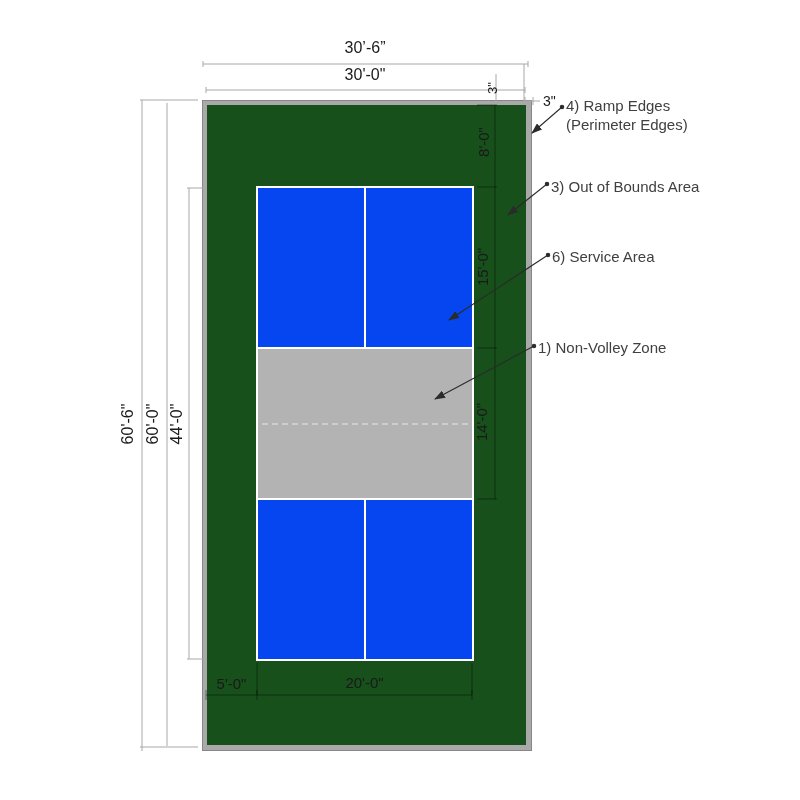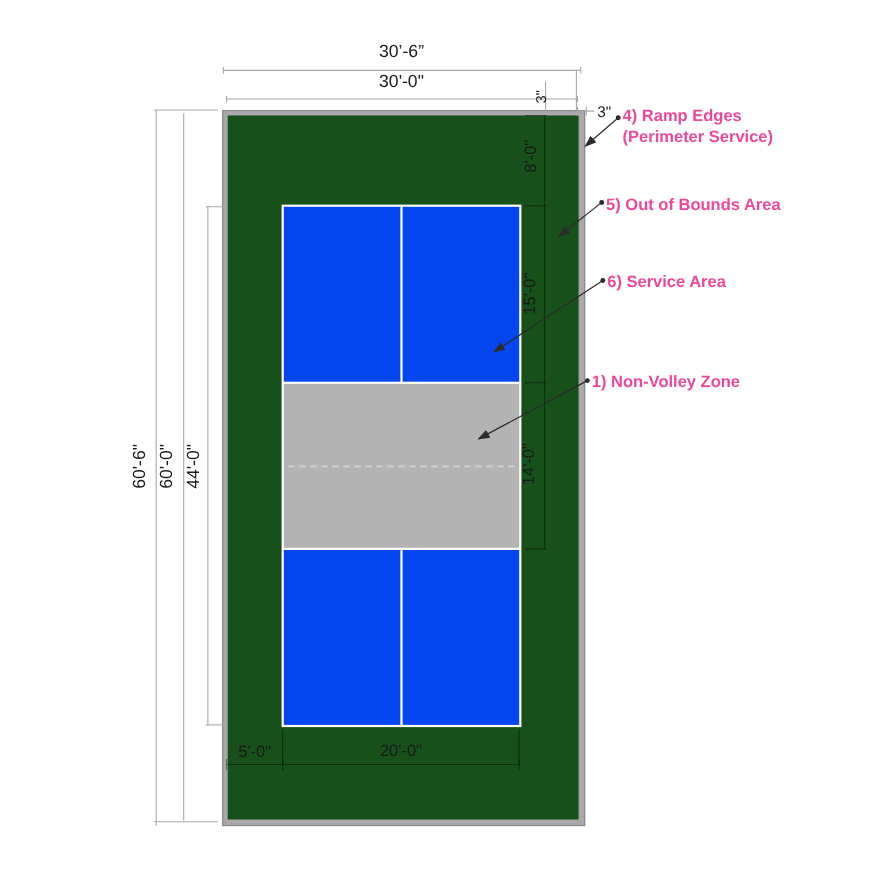--- a/index.html
+++ b/index.html
@@ -35,23 +35,22 @@
     position:absolute;font-size:15px;line-height:17px;color:#1a1a1a;
     white-space:nowrap;
   }
   .center{text-align:center;}
   .rot{
     transform:translate(-50%,-50%) rotate(-90deg);
     transform-origin:center center;
   }
   .small{font-size:13px;}
   .callout{
-    position:absolute;font-size:15px;line-height:19px;color:#ec4899;
+    position:absolute;font-size:15px;line-height:19px;color:#404040;
     white-space:nowrap;
-    font-weight:bold;
   }
 </style>
 </head>
 <body>
 
 <div class="stage">
 
   <div class="abs perimeter"></div>
   <div class="abs surface"></div>
 
@@ -134,19 +133,19 @@
   <div class="dim rot" style="left:481px;top:404px;">14'-0"</div>
 
   <div class="dim rot small" style="left:492px;top:70px;">3"</div>
   <div class="dim" style="left:543px;top:75px;font-size:14px;">3"</div>
 
   <div class="dim center" style="left:206px;top:657px;width:51px;">5'-0"</div>
   <div class="dim center" style="left:257px;top:656px;width:215px;">20'-0"</div>
 
   <div class="callout" style="left:566px;top:78px;">
     <div>4) Ramp Edges</div>
-    <div>(Perimeter Service)</div>
+    <div>(Perimeter Edges)</div>
   </div>
-  <div class="callout" style="left:551px;top:159px;">5) Out of Bounds Area</div>
+  <div class="callout" style="left:551px;top:159px;">3) Out of Bounds Area</div>
   <div class="callout" style="left:552px;top:229px;">6) Service Area</div>
   <div class="callout" style="left:538px;top:320px;text-align:center;">1) Non-Volley Zone</div>
 
 </div>
 
 </body></html>

